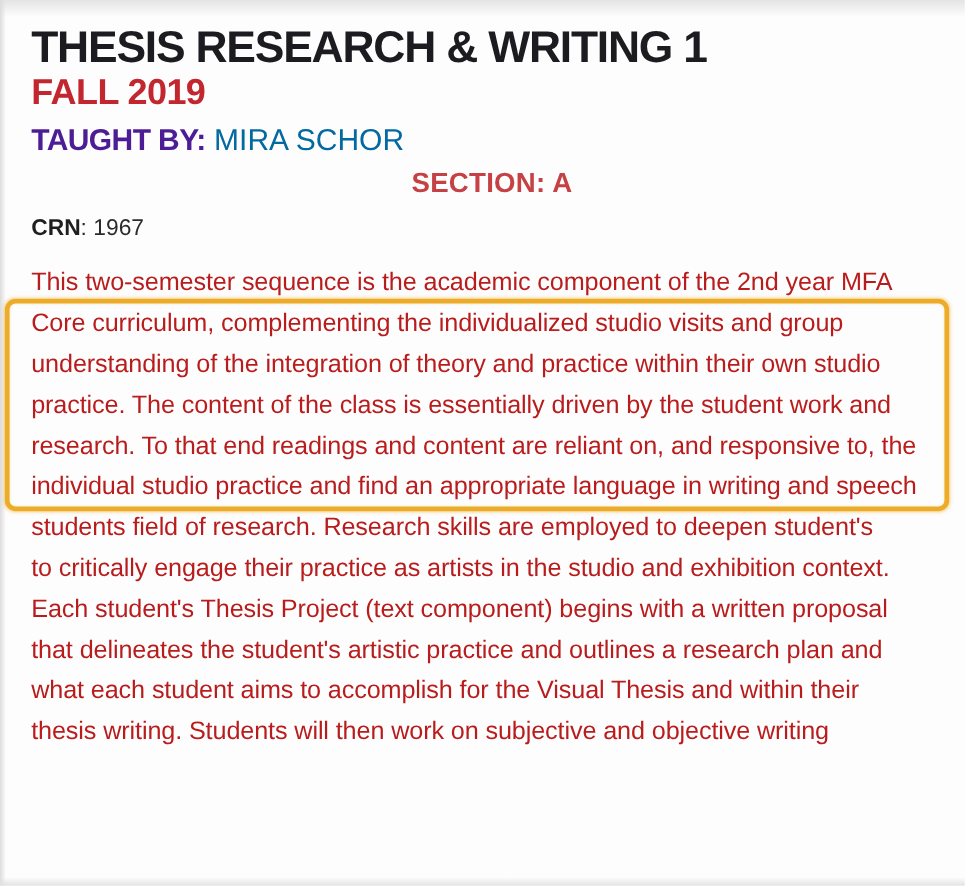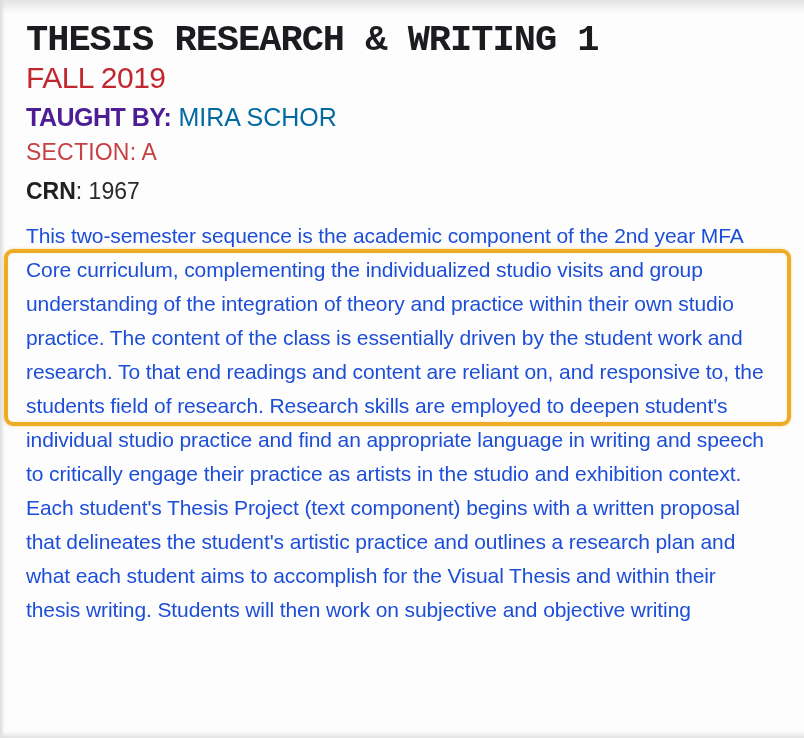--- a/index.html
+++ b/index.html
@@ -20,58 +20,58 @@
                  background:linear-gradient(rgba(250,250,250,0), #e2e2e2); }
 
   .content { position: relative; padding: 21px 10px 0 26px; }
 
   .course-title {
     font-size: 37px;
     font-weight: 800;
     letter-spacing: -1px;
     line-height: 38px;
     color: #1c1c20;
-    font-family: Liberation Mono, monospace;
   }
   .course-term {
     font-size: 30px;
-    font-weight: 400;
+    font-weight: 700;
     letter-spacing: -0.5px;
     line-height: 32px;
     margin-top: 3px;
     color: #c2262e;
   }
   .taught-line {
     margin-top: 10px;
     font-size: 25px;
     line-height: 27px;
   }
   .taught-label { font-weight: 700; color: #4c1d95; letter-spacing: -0.5px; }
   .taught-value { font-weight: 400; color: #0369a1; }
   .section-line {
     margin-top: 9px;
     font-size: 23px;
     line-height: 25px;
-    font-weight: 400;
+    font-weight: 700;
     letter-spacing: 0.2px;
     color: #c54143;
+    text-align: center;
   }
   .meta-line {
-    font-size: 23px;
+    font-size: 19px;
     line-height: 22px;
     color: #2b2b2b;
   }
   .crn-line     { margin-top: 15px; }
   .credits-line { margin-top: 18px; }
   .meta-label   { font-weight: 700; color: #1f1f1f; }
 
   .description {
     margin-top: 17px;
     font-size: 21px;
-    color: #1d4ed8;
+    color: #b91c1c;
   }
   .desc-line {
     line-height: 34px;
     white-space: nowrap;
     letter-spacing: -0.1px;
   }
 
   .highlight-box {
     position: absolute;
     left: 4px;
@@ -106,22 +106,22 @@
     <span class="meta-label">CRN</span><span>: 1967</span>
   </div>
 
 
   <div class="description">
       <div class="desc-line">This two-semester sequence is the academic component of the 2nd year MFA</div>
       <div class="desc-line">Core curriculum, complementing the individualized studio visits and group</div>
       <div class="desc-line">understanding of the integration of theory and practice within their own studio</div>
       <div class="desc-line">practice. The content of the class is essentially driven by the student work and</div>
       <div class="desc-line">research. To that end readings and content are reliant on, and responsive to, the</div>
+      <div class="desc-line">individual studio practice and find an appropriate language in writing and speech</div>
       <div class="desc-line">students field of research. Research skills are employed to deepen student's</div>
-      <div class="desc-line">individual studio practice and find an appropriate language in writing and speech</div>
       <div class="desc-line">to critically engage their practice as artists in the studio and exhibition context.</div>
       <div class="desc-line">Each student's Thesis Project (text component) begins with a written proposal</div>
       <div class="desc-line">that delineates the student's artistic practice and outlines a research plan and</div>
       <div class="desc-line">what each student aims to accomplish for the Visual Thesis and within their</div>
       <div class="desc-line">thesis writing. Students will then work on subjective and objective writing</div>
     </div>
 </div>
 
 <div class="highlight-box"></div>
 

